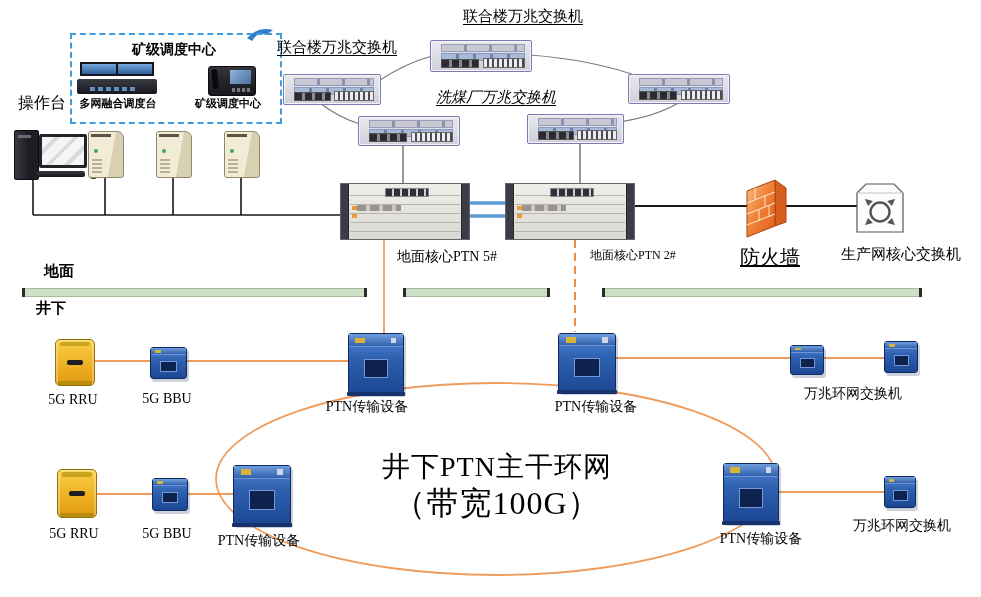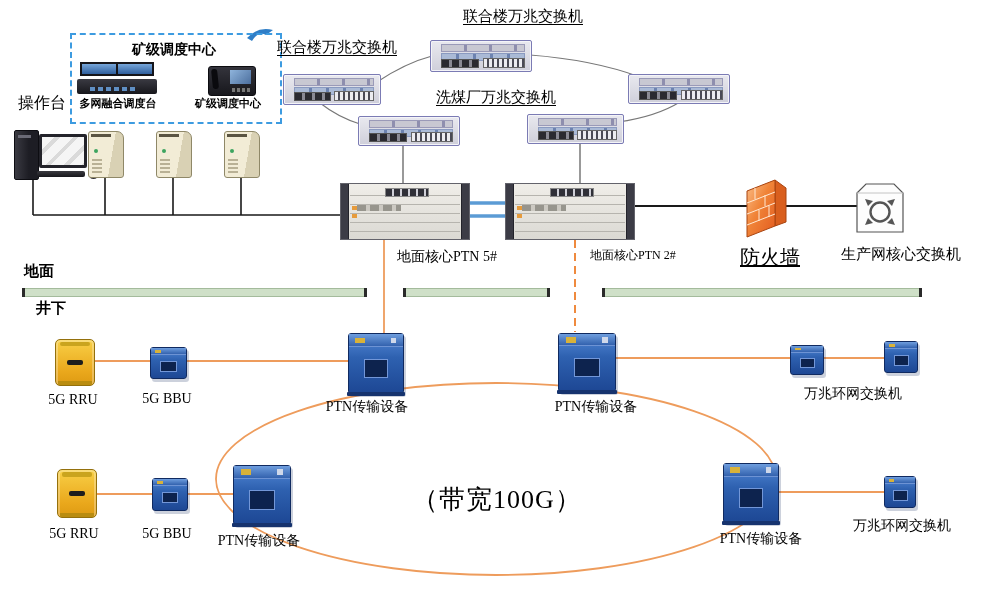--- a/index.html
+++ b/index.html
@@ -94,21 +94,21 @@
   .phone .hs{left:6%;top:8%;width:14%;height:70%;background:#0a0a0e;border-radius:4px;transform:rotate(-6deg);}
   .phone .pk{right:10%;bottom:10%;width:40%;height:16%;
     background:repeating-linear-gradient(90deg,#777 0 3px,#222 3px 5px);}
 
   
   .ground-bar{position:absolute;height:7px;background:#cfe0c8;border:1px solid #a4bb9c;}
   .ground-bar::before,.ground-bar::after{content:"";position:absolute;top:-1px;bottom:-1px;width:3px;background:#2a2a2a;}
   .ground-bar::before{left:-1px;} .ground-bar::after{right:-1px;}
 
   .title-big{position:absolute;font-size:28px;letter-spacing:1px;}
-  .title-sub{position:absolute;font-size:26px;letter-spacing:1px;}
+  .title-sub{position:absolute;font-size:32px;letter-spacing:1px;}
 </style>
 </head>
 <body>
 
 <div id="canvas">
 
   <svg id="wires" viewBox="0 0 981 597">
 
     <path d="M377,82 C395,70 413,61 432,56" fill="none" stroke="#777" stroke-width="1.1"></path>
     <path d="M530,55 C570,58 610,66 640,77" fill="none" stroke="#777" stroke-width="1.1"></path>
@@ -132,21 +132,21 @@
     <path d="M614,358 H790 M822,358 H884" stroke="#ee9c5c" stroke-width="1.8"></path>
     <path d="M95,494 H152 M186,494 H235" stroke="#ee9c5c" stroke-width="1.8"></path>
     <path d="M777,492 H884" stroke="#ee9c5c" stroke-width="1.8"></path>
 
     <path d="M247,38 Q258,26 273,30 L266,35 Q258,31 252,41 Z" fill="#2f7ec7"></path>
   </svg>
 
   <div class="ground-bar" style="left:22px;top:288px;width:343px;"></div>
   <div class="ground-bar" style="left:403px;top:288px;width:145px;"></div>
   <div class="ground-bar" style="left:602px;top:288px;width:318px;"></div>
-  <div class="lbl b" style="left:24px;top:263px;font-size:15px;">地面</div>
+  <div class="lbl b" style="left:44px;top:263px;font-size:15px;">地面</div>
   <div class="lbl b" style="left:36px;top:300px;font-size:15px;">井下</div>
 
   <div class="dashbox" style="left:70px;top:33px;width:208px;height:87px;"></div>
   <div class="lbl ctr b" style="left:174px;top:42px;font-size:14px;">矿级调度中心</div>
   <div class="console" style="left:80px;top:62px;width:74px;height:32px;">
     <div class="scr">
         <span></span>
         <span></span>
       </div>
     <div class="deck"></div>
@@ -199,21 +199,21 @@
       <i class="r4"></i>
     </div>
 
   <div class="rack-switch" style="left:628px;top:74px;width:100px;height:28px;">
       <i class="r1"></i>
       <i class="r2"></i>
       <i class="r3"></i>
       <i class="r4"></i>
     </div>
 
-  <div class="lbl ctr und" style="left:496px;top:89px;font-size:15px;">洗煤厂万兆交换机</div>
+  <div class="lbl ctr und" style="left:496px;top:89px;font-size:15px;font-style:italic;">洗煤厂万兆交换机</div>
   <div class="rack-switch" style="left:358px;top:116px;width:100px;height:28px;">
       <i class="r1"></i>
       <i class="r2"></i>
       <i class="r3"></i>
       <i class="r4"></i>
     </div>
   <div class="rack-switch" style="left:527px;top:114px;width:95px;height:28px;">
       <i class="r1"></i>
       <i class="r2"></i>
       <i class="r3"></i>
@@ -337,15 +337,16 @@
       <i class="panel"></i>
       <i class="tag"></i>
     </div>
 
   <div class="lbl ctr" style="left:74px;top:526px;">5G RRU</div>
   <div class="lbl ctr" style="left:167px;top:526px;">5G BBU</div>
   <div class="lbl ctr" style="left:259px;top:533px;">PTN传输设备</div>
   <div class="lbl ctr" style="left:761px;top:531px;">PTN传输设备</div>
   <div class="lbl ctr" style="left:902px;top:518px;">万兆环网交换机</div>
 
+  <div class="title-big ctr" style="left:497px;top:448px;">井下PTN主干环网</div>
   <div class="title-sub ctr" style="left:497px;top:482px;">（带宽100G）</div>
 
 </div>
 
 </body></html>

